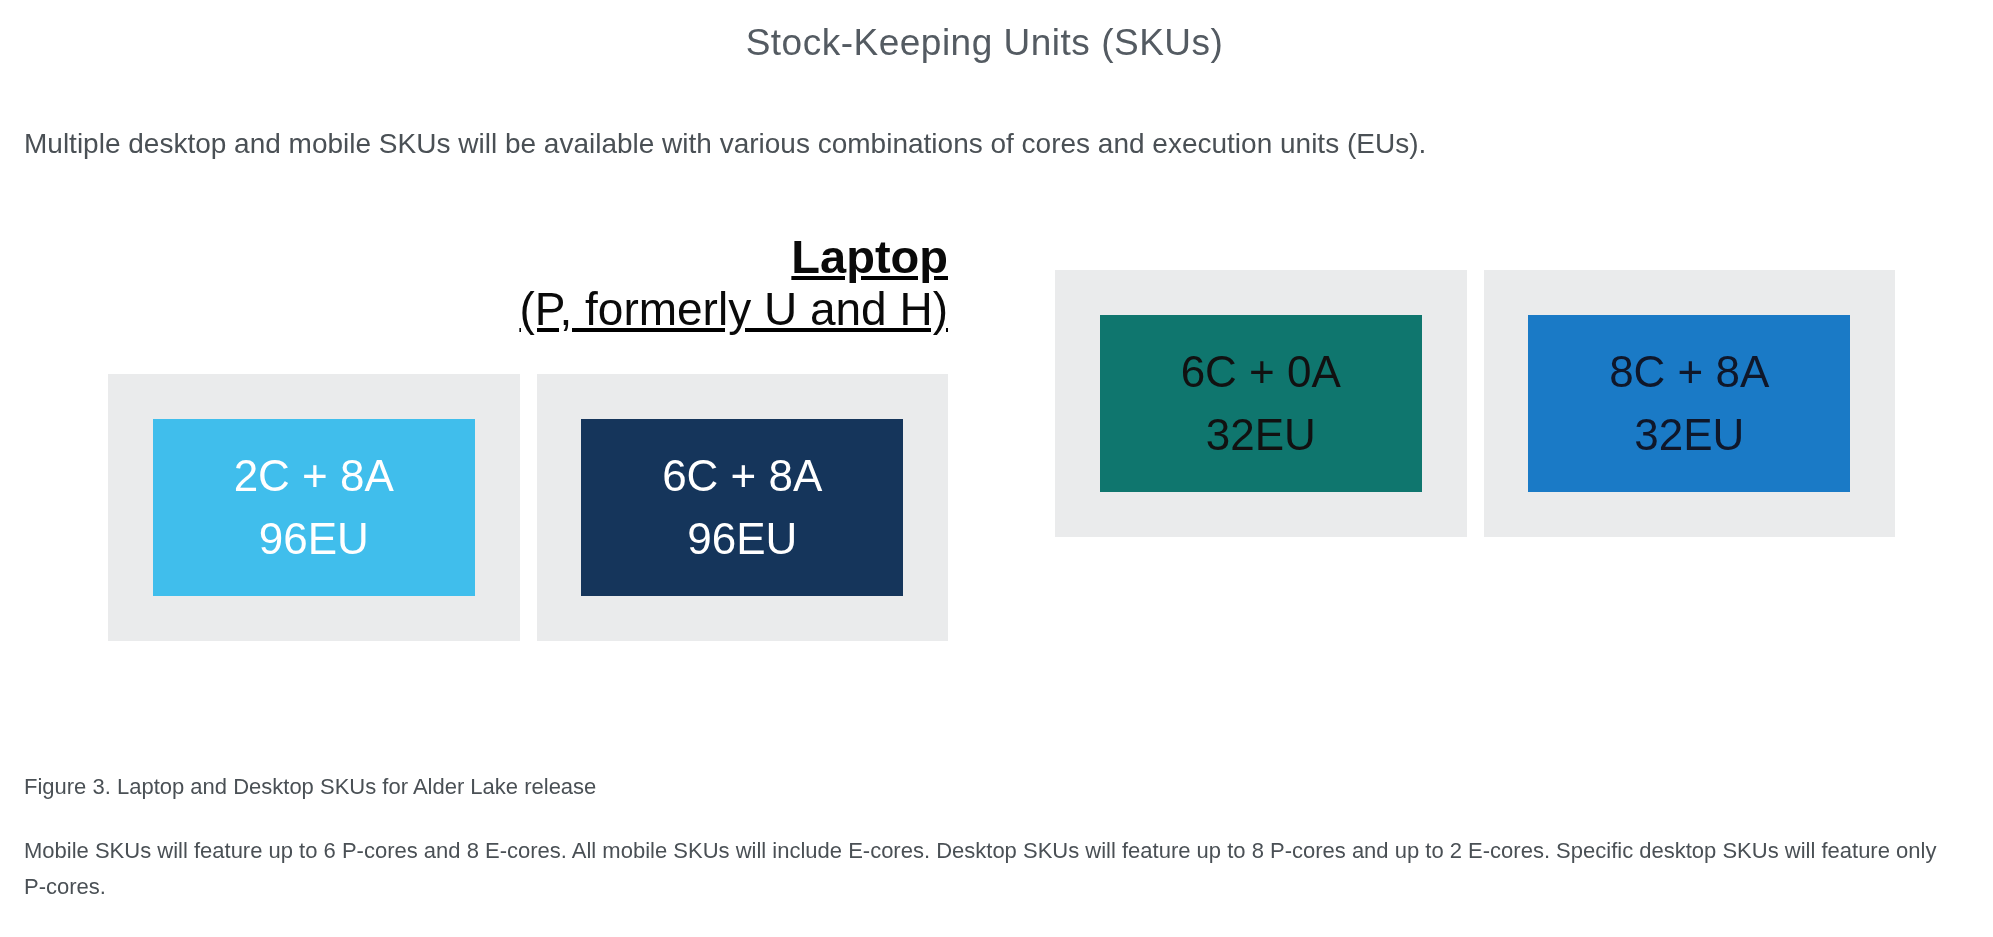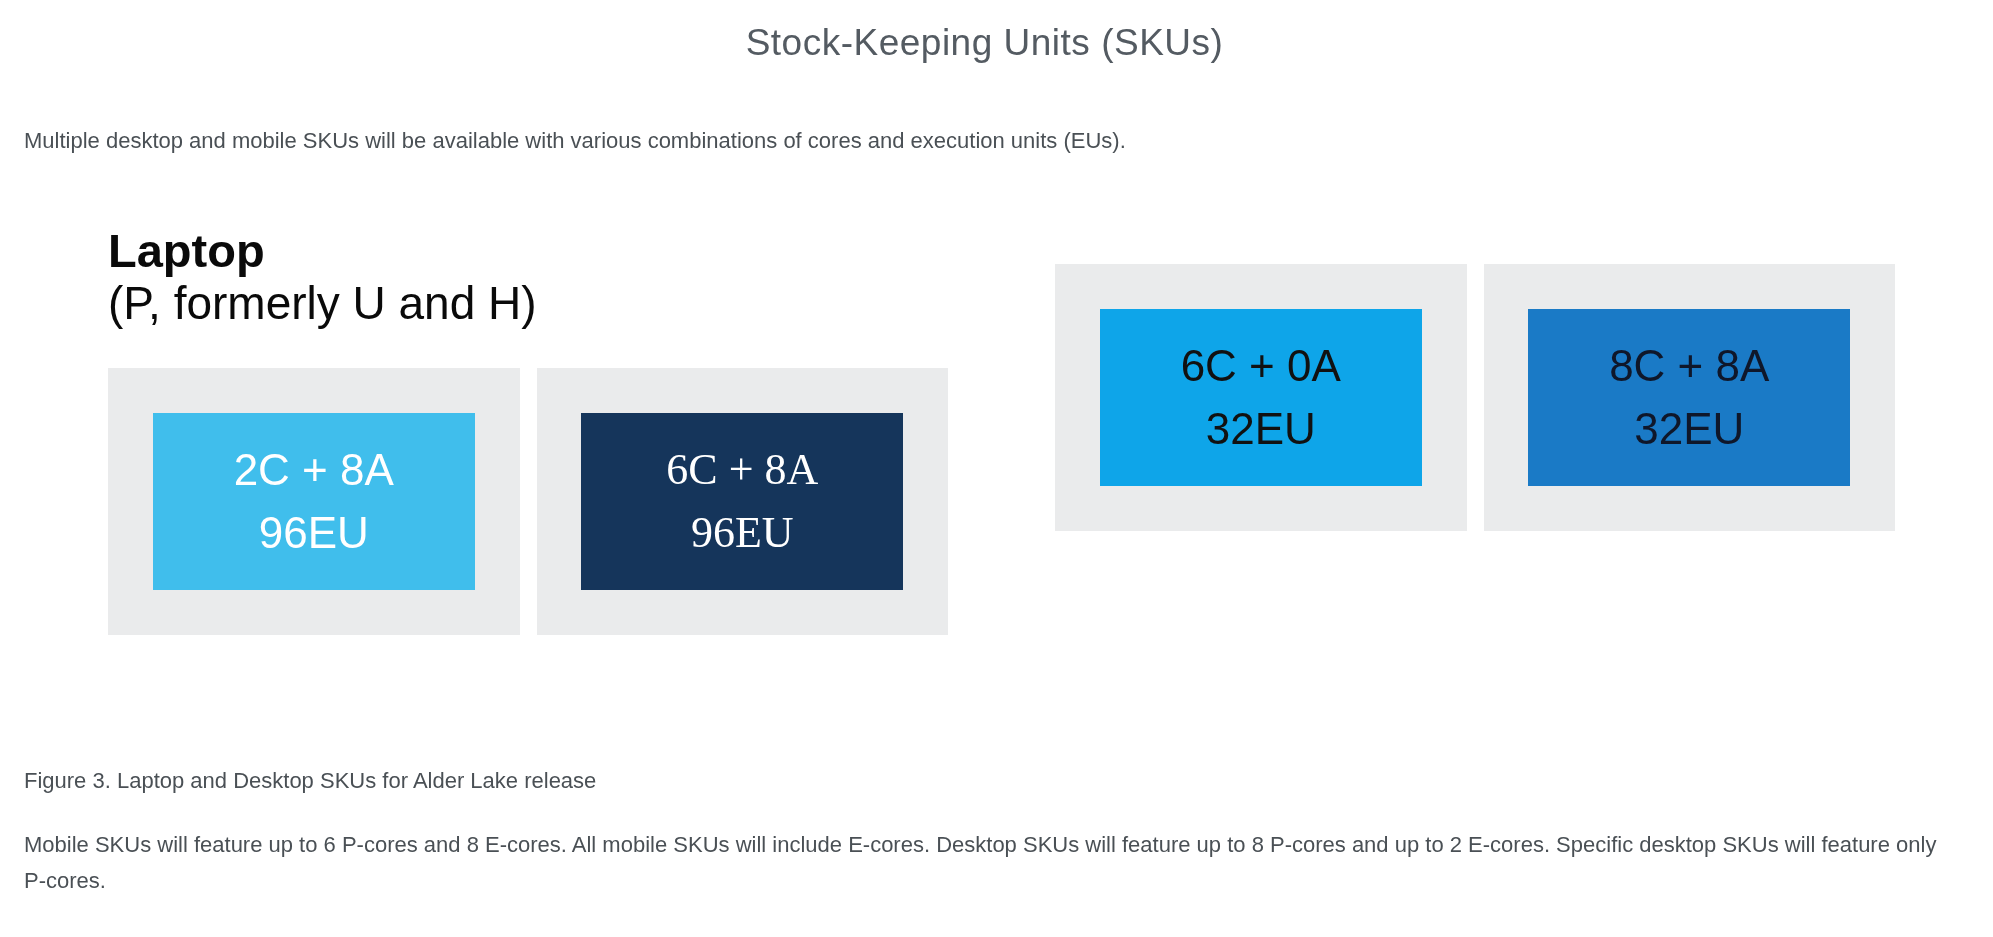--- a/index.html
+++ b/index.html
@@ -17,33 +17,33 @@
   .page-title {
     font-size: 37px;
     font-weight: 300;
     color: #545b62;
     letter-spacing: 0.5px;
     margin-top: 8px;
     text-align: center;
   }
   .intro-text {
     margin-top: 64px;
-    font-size: 22px;
+    font-size: 28px;
     color: #4a5055;
     max-width: 1930px;
   }
   
   .figure-area {
     margin-top: 70px;
     margin-left: 84px;
     display: flex;
     gap: 107px;
   }
   .sku-group { width: 840px; }
-  .group-heading { text-align: left; }
+  .group-heading { text-align: right; text-decoration: underline; }
   .group-title {
     font-size: 47px;
     font-weight: 700;
     color: #0a0a0a;
     line-height: 1.14;
   }
   .group-subtitle {
     font-size: 46px;
     font-weight: 400;
     color: #0a0a0a;
@@ -105,33 +105,33 @@
         <div class="group-title">Laptop</div>
         <div class="group-subtitle">(P, formerly U and H)</div>
       </div>
       <div class="cards-row">
         <div class="sku-card" style="background: rgb(234, 235, 236);">
           <div class="sku-box" style="background: rgb(64, 190, 236); color: rgb(255, 255, 255);">
             <div>2C + 8A</div>
             <div>96EU</div>
           </div>
         </div>
-        <div class="sku-card" style="background: rgb(234, 235, 236); font-family: Liberation Serif, serif;">
+        <div class="sku-card" style="background: rgb(234, 235, 236);">
           <div class="sku-box" style="background: rgb(21, 53, 91); color: rgb(255, 255, 255);">
             <div>6C + 8A</div>
             <div>96EU</div>
           </div>
         </div>
       </div>
     </div>
 
     <div class="sku-group">
       <div class="cards-row">
         <div class="sku-card" style="background: rgb(234, 235, 236);">
-          <div class="sku-box" style="background: #0ea5e9; color: rgb(17, 17, 17);">
+          <div class="sku-box" style="background: #0f766e; color: rgb(17, 17, 17);">
             <div>6C + 0A</div>
             <div>32EU</div>
           </div>
         </div>
         <div class="sku-card" style="background: rgb(234, 235, 236);">
           <div class="sku-box" style="background: rgb(26, 122, 198); color: #0f172a;">
             <div>8C + 8A</div>
             <div>32EU</div>
           </div>
         </div>

